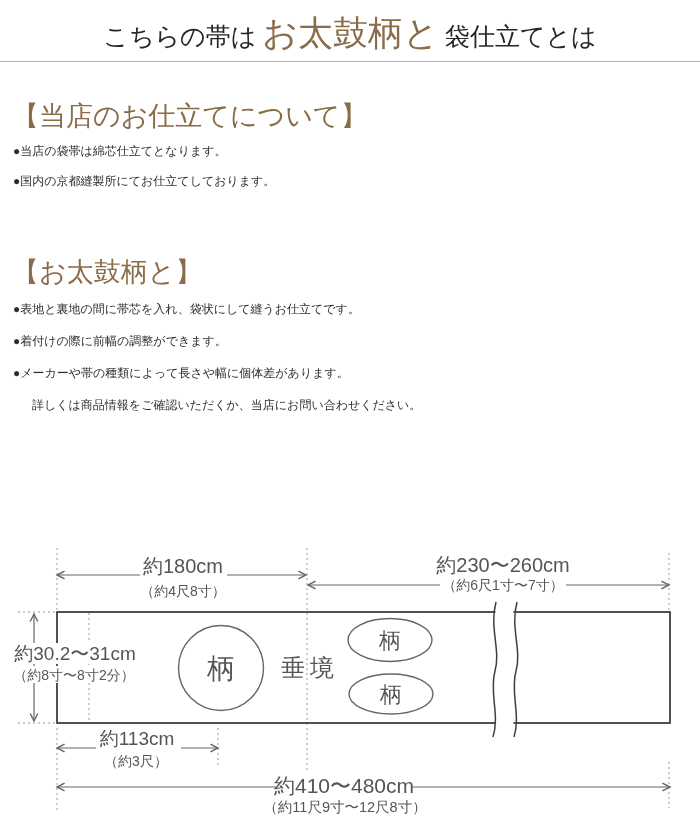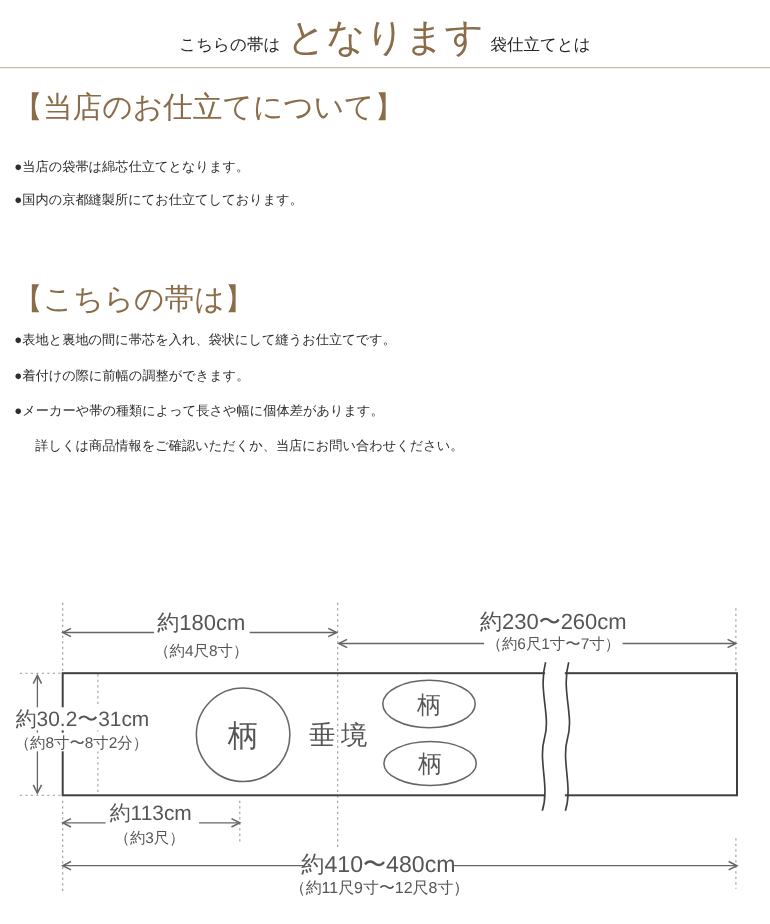--- a/index.html
+++ b/index.html
@@ -1,55 +1,55 @@
 <!DOCTYPE html>
 <html><head>
 <meta charset="utf-8">
 <style>
   html,body{margin:0;padding:0;background:#fff;}
   .page{position:relative;width:700px;height:840px;background:#ffffff;overflow:hidden;
         font-family:"Liberation Serif","DejaVu Serif",serif;}
   .title{position:absolute;top:8px;left:0;width:700px;height:54px;line-height:52px;
          text-align:center;white-space:nowrap;}
-  .t-sm{font-size:15px;color:#262626;}
+  .t-sm{font-size:25px;color:#262626;}
   .t-lg{font-size:35px;color:#8a6c49;margin:0 6px;}
   .sep{position:absolute;top:61px;left:0;width:700px;height:0;border-top:1px solid #c6b08e;}
   .h{position:absolute;left:12px;margin:0;padding:0;font-size:27px;font-weight:500;
      color:#8a6c49;line-height:1.1;white-space:nowrap;}
-  .sec1-h{top:83px;}
+  .sec1-h{top:102px;}
   .sec2-h{top:258px;}
   .list{position:absolute;left:13px;color:#2e2e2e;font-size:12px;white-space:nowrap;}
   .sec1-l{top:136px;line-height:30px;}
   .sec2-l{top:293px;line-height:32px;}
   .note{padding-left:19px;}
   .diagram{position:absolute;top:540px;left:0;}
   .t{font-family:"Liberation Sans","DejaVu Sans",sans-serif;fill:#555555;text-anchor:middle;}
   .g{stroke:#999999;stroke-width:1;stroke-dasharray:2 3;fill:none;}
   .d{stroke:#666666;stroke-width:1.2;}
   .shape{fill:#ffffff;stroke:#666666;stroke-width:1.4;}
   .wave{fill:none;stroke:#3f3f3f;stroke-width:1.5;}
 </style>
 </head>
 <body>
 
 <div class="page">
 
   <div class="title">
-    <span class="t-sm">こちらの帯は</span><span class="t-lg">となります</span><span class="t-sm">袋仕立てとは</span>
+    <span class="t-sm">こちらの帯は</span><span class="t-lg">お太鼓柄と</span><span class="t-sm">袋仕立てとは</span>
   </div>
 
   <div class="sep"></div>
 
   <h2 class="h sec1-h">【当店のお仕立てについて】</h2>
   <div class="list sec1-l">
     <div class="li">●当店の袋帯は綿芯仕立てとなります。</div>
     <div class="li">●国内の京都縫製所にてお仕立てしております。</div>
   </div>
 
-  <h2 class="h sec2-h">【こちらの帯は】</h2>
+  <h2 class="h sec2-h">【お太鼓柄と】</h2>
   <div class="list sec2-l">
     <div class="li">●表地と裏地の間に帯芯を入れ、袋状にして縫うお仕立てです。</div>
     <div class="li">●着付けの際に前幅の調整ができます。</div>
     <div class="li">●メーカーや帯の種類によって長さや幅に個体差があります。</div>
     <div class="li note">詳しくは商品情報をご確認いただくか、当店にお問い合わせください。</div>
   </div>
 
   <svg class="diagram" width="700" height="300" viewBox="0 0 700 300">
     <defs>
       <marker id="ah" viewBox="0 0 10 10" refX="8.5" refY="5" markerWidth="9" markerHeight="9" orient="auto-start-reverse">

